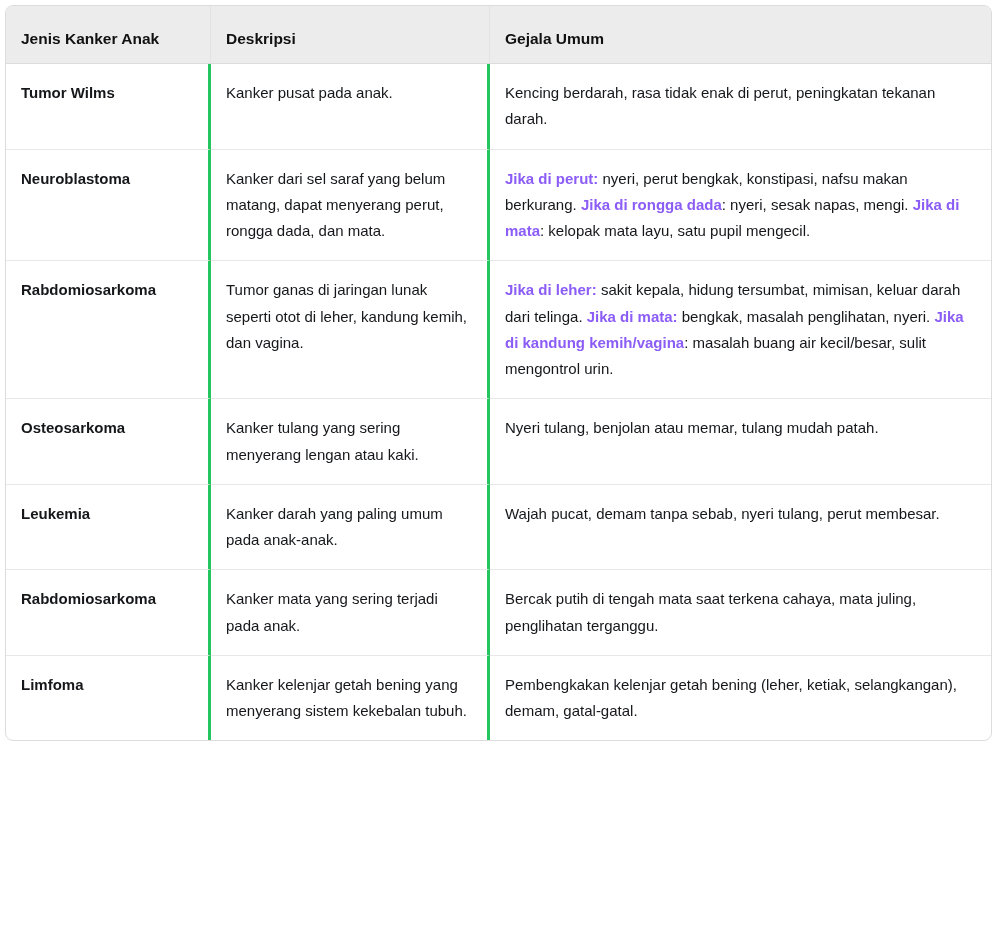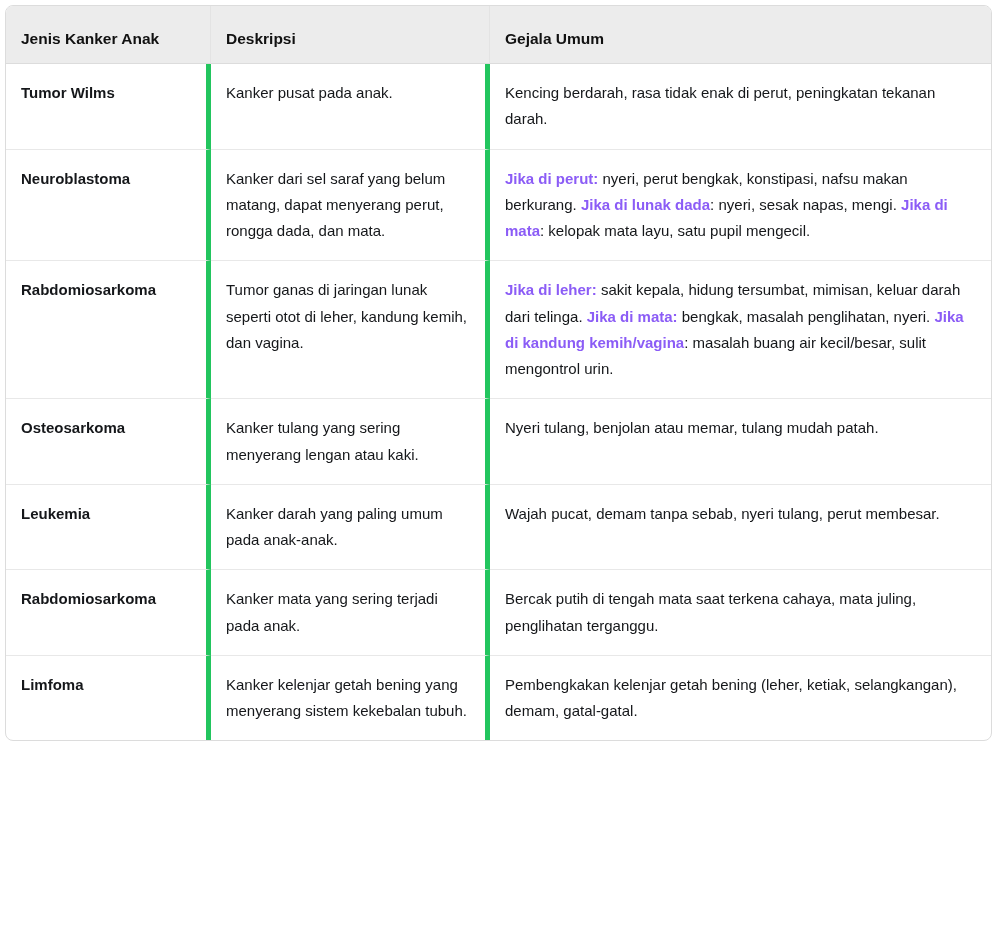--- a/index.html
+++ b/index.html
@@ -46,21 +46,21 @@
     vertical-align: middle;
     line-height: 1.3;
   }
   table.data-table thead th:last-child { border-right: none; }
 
   table.data-table tbody td {
     font-size: 15px;
     color: #15171a;
     padding: 16px 16px 16px 15px;
     border-bottom: 1px solid #e8e8e8;
-    border-right: 5px solid #22c55e;
+    border-right: 3px solid #22c55e;
     vertical-align: top;
     line-height: 1.75;
   }
   table.data-table tbody td:last-child { border-right: none; }
   table.data-table tbody tr:last-child td { border-bottom: none; }
 
   td.cancer-type {
     font-weight: bold;
     color: #111111;
     white-space: nowrap;
@@ -86,21 +86,21 @@
     </thead>
     <tbody id="table-body">
         <tr>
           <td class="cancer-type">Tumor Wilms</td>
           <td class="description">Kanker pusat pada anak.</td>
           <td class="symptom"><span>Kencing berdarah, rasa tidak enak di perut, peningkatan tekanan darah.</span></td>
         </tr>
         <tr>
           <td class="cancer-type">Neuroblastoma</td>
           <td class="description">Kanker dari sel saraf yang belum matang, dapat menyerang perut, rongga dada, dan mata.</td>
-          <td class="symptom"><b>Jika di perut:</b><span> nyeri, perut bengkak, konstipasi, nafsu makan berkurang. </span><b>Jika di lunak dada</b><span>: nyeri, sesak napas, mengi. </span><b>Jika di mata</b><span>: kelopak mata layu, satu pupil mengecil.</span></td>
+          <td class="symptom"><b>Jika di perut:</b><span> nyeri, perut bengkak, konstipasi, nafsu makan berkurang. </span><b>Jika di rongga dada</b><span>: nyeri, sesak napas, mengi. </span><b>Jika di mata</b><span>: kelopak mata layu, satu pupil mengecil.</span></td>
         </tr>
         <tr>
           <td class="cancer-type">Rabdomiosarkoma</td>
           <td class="description">Tumor ganas di jaringan lunak seperti otot di leher, kandung kemih, dan vagina.</td>
           <td class="symptom"><b>Jika di leher:</b><span> sakit kepala, hidung tersumbat, mimisan, keluar darah dari telinga. </span><b>Jika di mata:</b><span> bengkak, masalah penglihatan, nyeri. </span><b>Jika di kandung kemih/vagina</b><span>: masalah buang air kecil/besar, sulit mengontrol urin.</span></td>
         </tr>
         <tr>
           <td class="cancer-type">Osteosarkoma</td>
           <td class="description">Kanker tulang yang sering menyerang lengan atau kaki.</td>
           <td class="symptom"><span>Nyeri tulang, benjolan atau memar, tulang mudah patah.</span></td>

